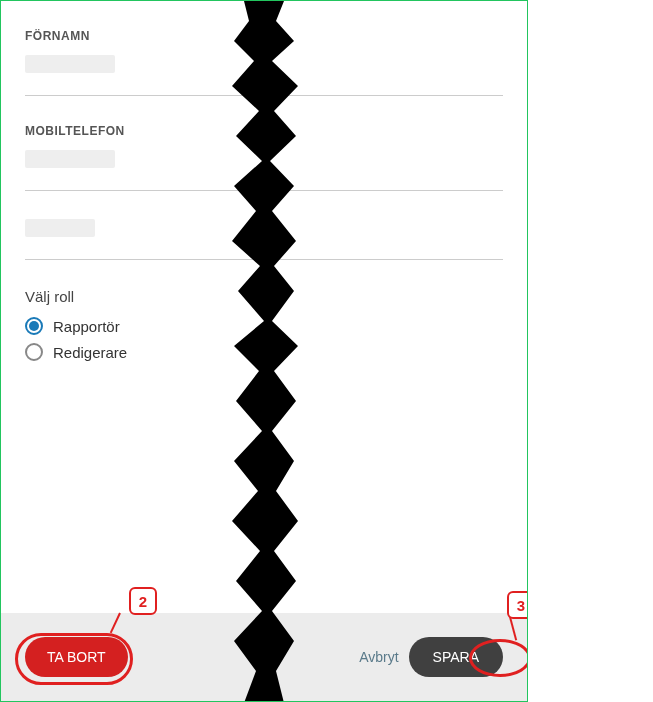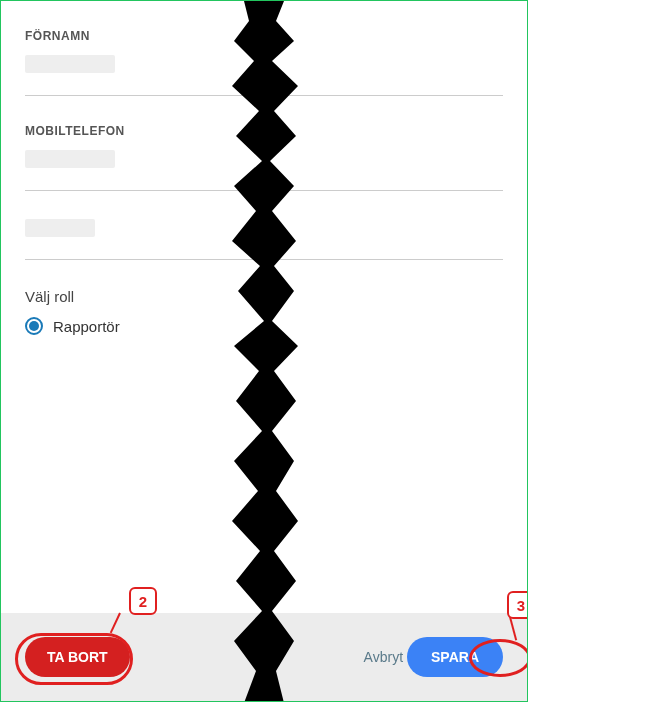--- a/index.html
+++ b/index.html
@@ -74,35 +74,35 @@
     .footer {
       position: absolute;
       left: 0; right: 0; bottom: 0;
       height: 88px;
       background: #ececec;
       display: flex;
       align-items: center;
       justify-content: space-between;
       padding: 0 24px;
     }
-    .footer-right { display: flex; align-items: center; }
+    .footer-right { display: flex; align-items: center; gap: 6px; }
     .btn {
-      font-weight: bold;
+      font-weight: normal;
       font-size: 14px;
       padding: 12px 22px;
       border-radius: 22px;
       border: none;
       cursor: pointer;
     }
     .btn-delete {
       background: #d42020;
       color: #fff;
     }
     .btn-save {
-      background: #3b82f6;
+      background: #404040;
       color: #fff;
       padding: 12px 24px;
     }
     .link-cancel {
       color: #5a7a8a;
       font-size: 14px;
       cursor: pointer;
       background: none;
       border: none;
       padding: 6px 4px;
@@ -176,20 +176,24 @@
       <div class="field-underline"></div>
     </div>
 
 
     <div class="role-section">
       <div class="role-title">Välj roll</div>
       <div class="radio-row">
         <span class="radio selected"></span>
         <span class="radio-label">Rapportör</span>
       </div>
+      <div class="radio-row">
+        <span class="radio"></span>
+        <span class="radio-label">Redigerare</span>
+      </div>
     </div>
 
   </div>
 
   <div class="footer">
     <button class="btn btn-delete">TA BORT</button>
     <div class="footer-right">
       <button class="link-cancel">Avbryt</button>
       <button class="btn btn-save">SPARA</button>
     </div>

